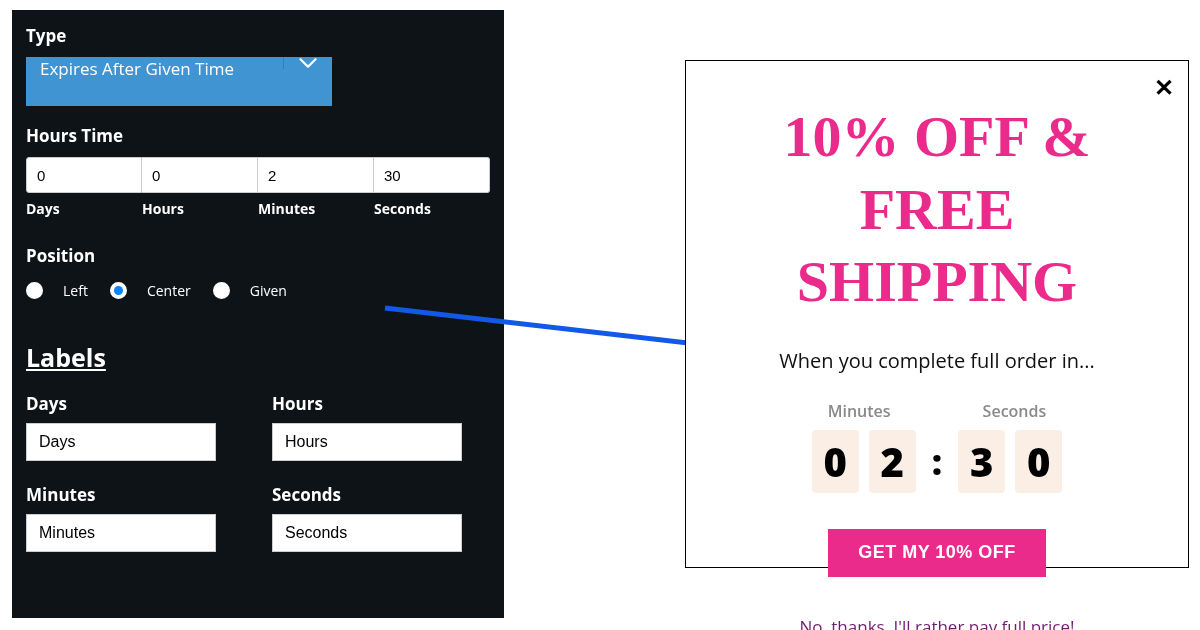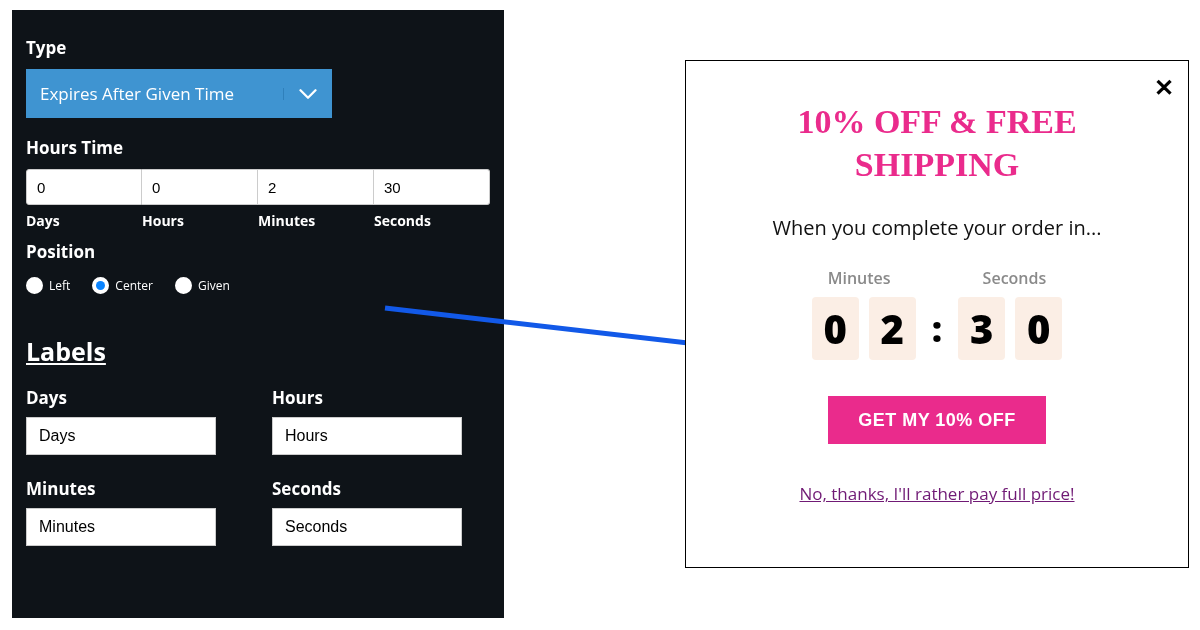--- a/index.html
+++ b/index.html
@@ -4,34 +4,34 @@
   <style>
     * { margin: 0; padding: 0; box-sizing: border-box; }
     body { font-family: -apple-system, BlinkMacSystemFont, "Segoe UI", "Open Sans", sans-serif; background: #fff; width: 1200px; height: 630px; position: relative; overflow: hidden; }
 
     .settings-panel {
       position: absolute;
       left: 12px; top: 10px;
       width: 492px; height: 608px;
       background: #0e1318;
       color: #fff;
-      padding: 26px 14px;
+      padding: 14px 14px;
     }
 
     .field-label {
       font-weight: 700;
       font-size: 17px;
       margin-bottom: 10px;
       display: block;
     }
 
     .dropdown {
       background: #3f94d1;
       display: flex;
-      align-items: center;
+      align-items: flex-start;
       width: 306px;
       height: 49px;
       margin-bottom: 18px;
     }
     .dropdown-text {
       flex: 1;
       display: flex;
       align-items: center;
       padding: 0 14px;
       font-size: 17px;
@@ -65,29 +65,29 @@
     .expiry-col:first-child input { border-top-left-radius: 3px; border-bottom-left-radius: 3px; }
     .expiry-col:last-child input { border-top-right-radius: 3px; border-bottom-right-radius: 3px; }
     .expiry-col + .expiry-col input { border-left: none; }
     .expiry-unit {
       font-size: 14px;
       font-weight: 700;
       margin-top: 6px;
       display: block;
     }
 
-    .section-gap { margin-top: 10px; }
+    .section-gap { margin-top: 26px; }
 
     .radio-row {
       display: flex;
       gap: 22px;
       align-items: center;
       margin-top: 14px;
     }
-    .radio-item { display: flex; align-items: flex-end; gap: 6px; font-size: 12px; }
+    .radio-item { display: flex; align-items: center; gap: 20px; font-size: 14px; }
     .radio {
       width: 17px; height: 17px; border-radius: 50%;
       background: #fff; border: 2px solid #fff;
       display: inline-block; position: relative;
     }
     .radio.checked::after {
       content: ""; position: absolute; inset: 2px;
       background: #0a84ff; border-radius: 50%;
     }
 
@@ -144,21 +144,21 @@
     .preview-close {
       position: absolute;
       right: 14px; top: 14px;
       font-size: 24px;
       font-weight: 700;
       cursor: pointer;
       line-height: 1;
     }
     .preview-title {
       font-family: "Brush Script MT", "Segoe Script", cursive;
-      font-size: 34px;
+      font-size: 58px;
       line-height: 1.25;
       color: #ea2b8c;
       font-weight: 700;
       margin-bottom: 28px;
     }
     .preview-sub {
       font-size: 20px;
       color: #111;
       margin-bottom: 26px;
     }
@@ -296,21 +296,21 @@
       <path d="M0 0 L12 6 L0 12 Z" fill="#1259e8"></path>
     </marker>
   </defs>
   <line x1="8" y1="8" x2="406" y2="54" stroke="#1259e8" stroke-width="5" marker-end="url(#ah)"></line>
 </svg>
 
 <div class="preview">
   <span class="preview-close">✕</span>
 
   <div class="preview-title">10% OFF &amp; FREE SHIPPING</div>
-  <div class="preview-sub">When you complete your order in...</div>
+  <div class="preview-sub">When you complete full order in...</div>
 
   <div class="timer-labels">
     <span>Minutes</span>
     <span>Seconds</span>
   </div>
   <div class="timer-row">
     <span class="digit">0</span>
     <span class="digit">2</span>
     <span class="timer-colon">:</span>
     <span class="digit">3</span>

